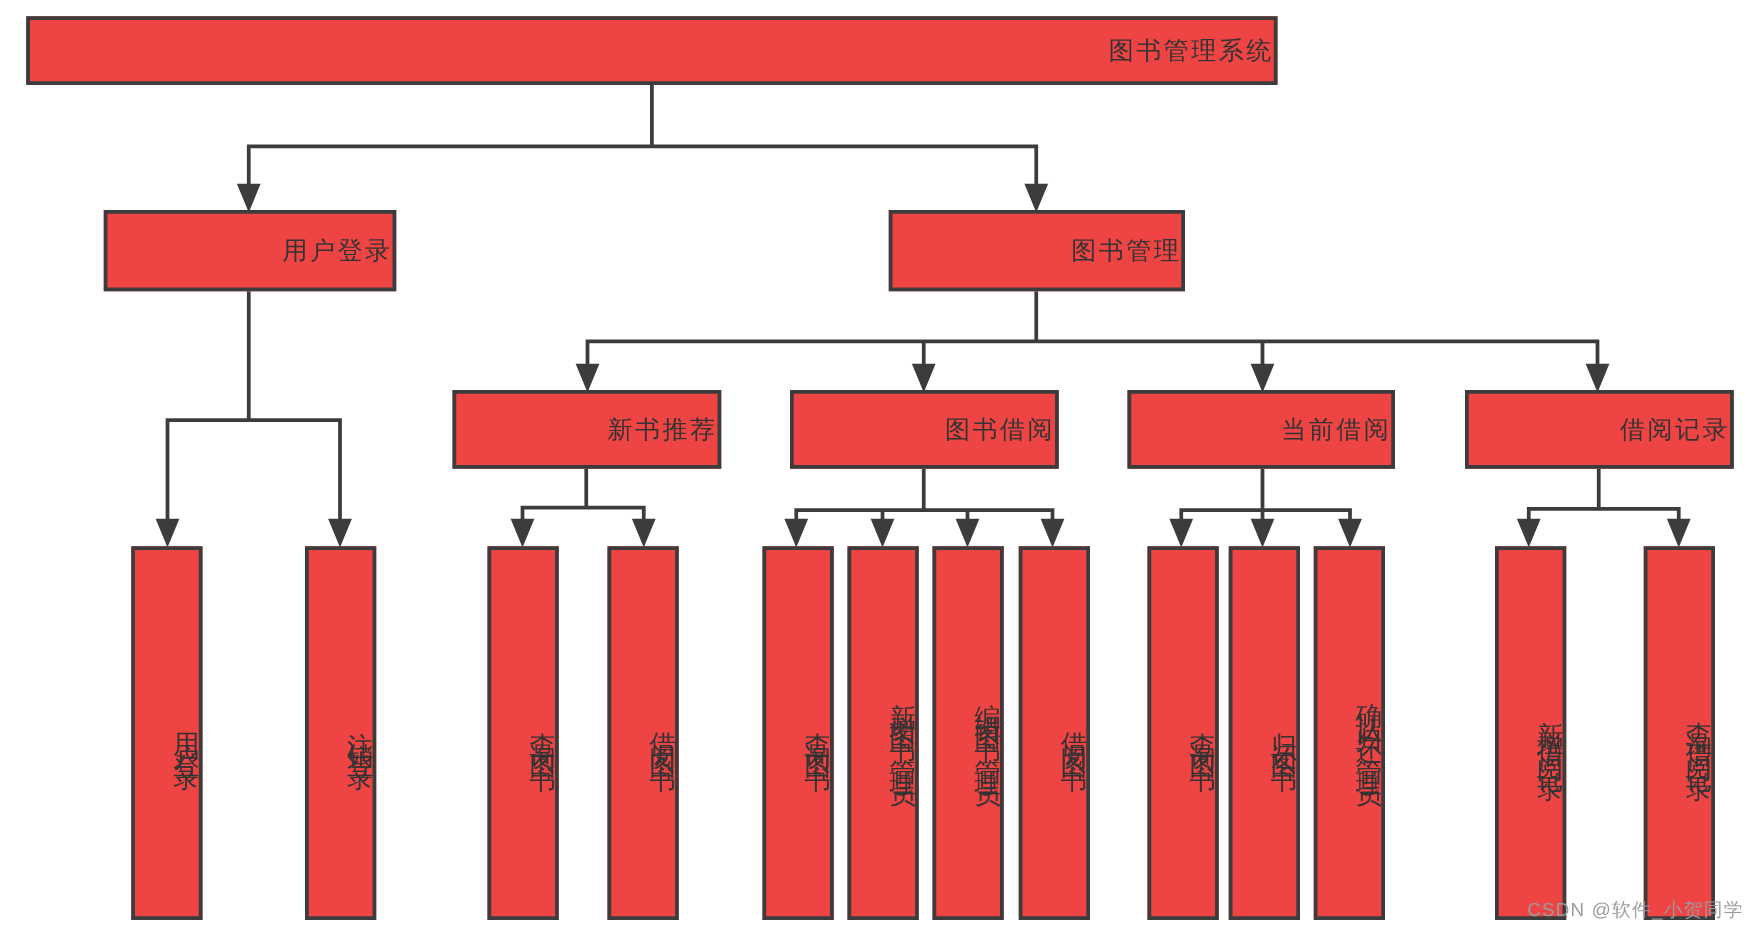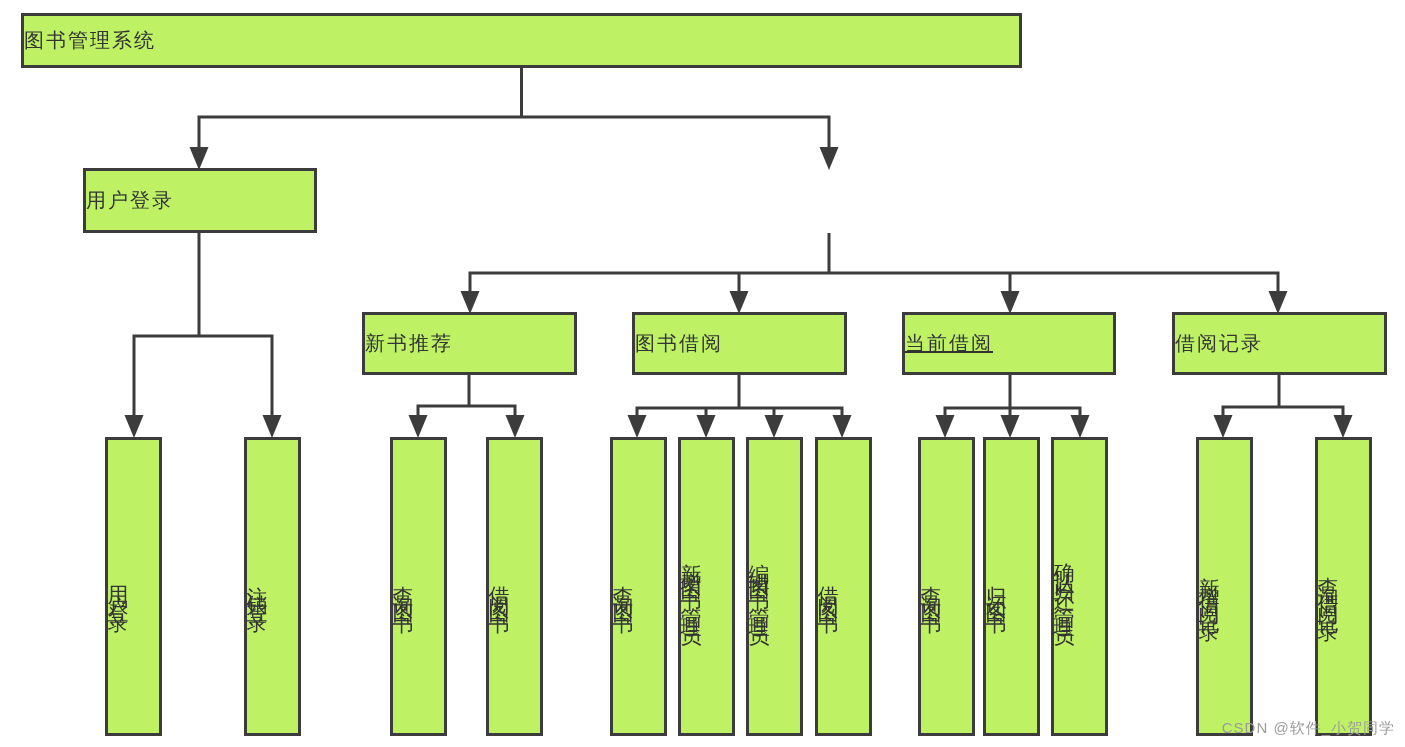--- a/index.html
+++ b/index.html
@@ -7,42 +7,42 @@
     position:relative;
     width:1405px;height:747px;
     background:#ffffff;
     font-family:"Liberation Sans","DejaVu Sans",sans-serif;
     overflow:hidden;
   }
   .connectors{position:absolute;left:0;top:0;}
   .box{
     position:absolute;
     border:3px solid #3c3c3c;
-    background:#bef264;
+    background:#ef4444;
     box-sizing:border-box;
-    display:flex;align-items:center;justify-content:flex-start;
+    display:flex;align-items:center;justify-content:flex-end;
     color:#333333;
   }
   .hlabel{font-size:20px;letter-spacing:2px;white-space:nowrap;}
   .vlabel{
     writing-mode:vertical-rl;
     text-orientation:mixed;
     font-size:21px;
     letter-spacing:9px;
     line-height:1;
     white-space:nowrap;
   }
   
   .root{left:21px;top:13px;width:1001px;height:55px;}
   .lvl2-user{left:83px;top:168px;width:234px;height:65px;}
   .lvl2-book{left:711px;top:168px;width:237px;height:65px;}
   .lvl3{top:312px;height:63px;}
   .l3-a{left:362px;width:215px;}
   .l3-b{left:632px;width:215px;}
-  .l3-c{left:902px;width:214px;text-decoration:underline;}
+  .l3-c{left:902px;width:214px;}
   .l3-d{left:1172px;width:215px;}
   .leaf{top:437px;width:57px;height:299px;}
   .lf1{left:105px;}  .lf2{left:244px;}
   .lf3{left:390px;}  .lf4{left:486px;}
   .lf5{left:610px;}  .lf6{left:678px;}
   .lf7{left:746px;}  .lf8{left:815px;}
   .lf9{left:918px;}  .lf10{left:983px;} .lf11{left:1051px;}
   .lf12{left:1196px;} .lf13{left:1315px;}
   .watermark{
     position:absolute;
@@ -101,20 +101,23 @@
     </g>
   </svg>
 
   <div class="box root">
     <span class="hlabel">图书管理系统</span>
   </div>
 
   <div class="box lvl2-user">
     <span class="hlabel">用户登录</span>
   </div>
+  <div class="box lvl2-book">
+    <span class="hlabel">图书管理</span>
+  </div>
 
   <div class="box lvl3 l3-b">
     <span class="hlabel">图书借阅</span>
   </div>
   <div class="box lvl3 l3-a">
     <span class="hlabel">新书推荐</span>
   </div>
   <div class="box lvl3 l3-c">
     <span class="hlabel">当前借阅</span>
   </div>

